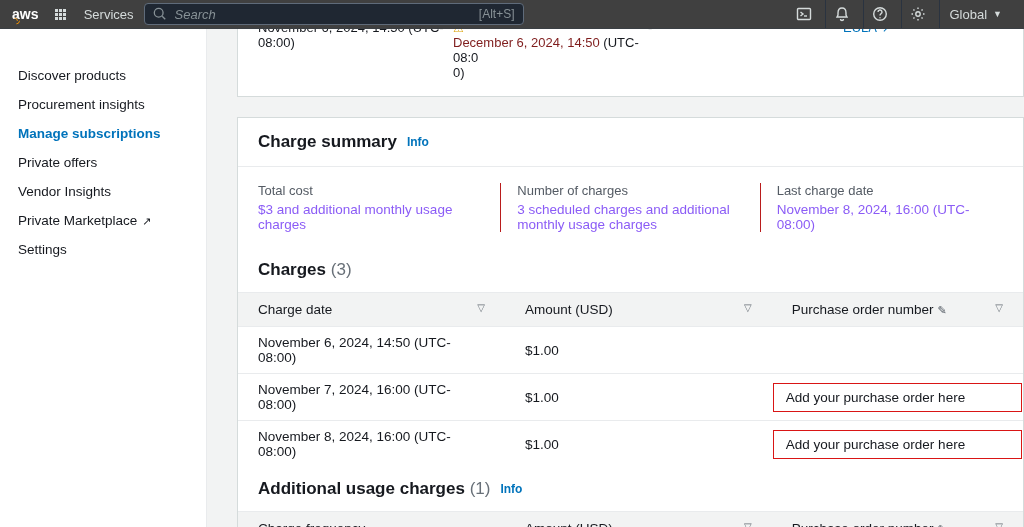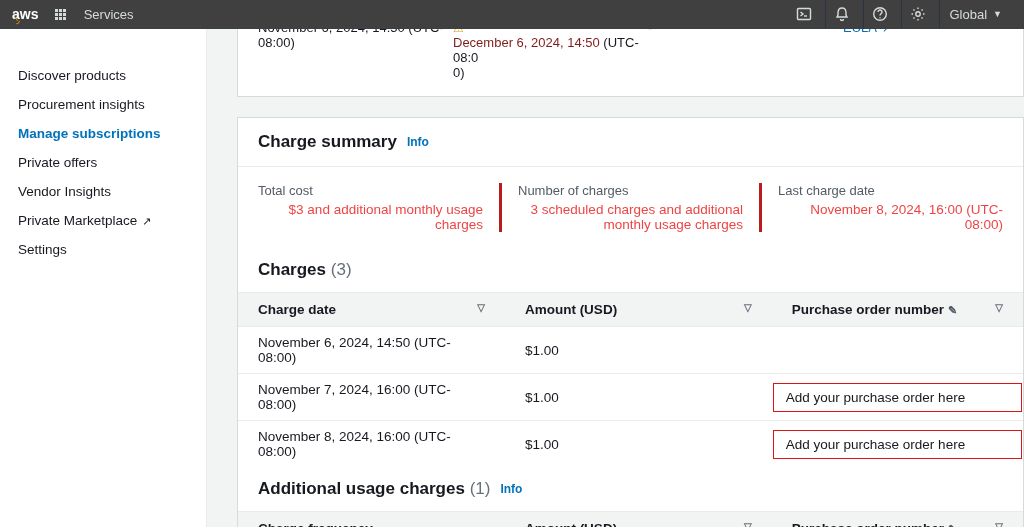--- a/index.html
+++ b/index.html
@@ -164,40 +164,40 @@
       gap: 10px;
       padding: 14px 20px;
       border-bottom: 1px solid #e9ebed;
     }
     .section-header h2 { font-size: 17px; font-weight: 700; }
     .info-link { color: #0073bb; font-size: 12px; cursor: pointer; font-weight: 600; }
     .summary-cols {
       display: flex;
       padding: 16px 4px;
     }
-    .summary-col { flex: 1; padding: 0 16px; border-left: 3px solid #b91c1c; }
+    .summary-col { flex: 1; padding: 0 16px; border-left: 1px solid #b91c1c; }
     .summary-col:first-child { border-left: none; }
     .summary-col .lab { font-size: 13px; color: #545b64; margin-bottom: 4px; }
-    .summary-col .val { font-size: 13.5px; color: #ef4444; text-align: right; }
+    .summary-col .val { font-size: 13.5px; color: #8b5cf6; }
     
     .subsection-header {
       padding: 12px 20px;
       font-size: 17px;
       font-weight: 700;
     }
     .subsection-header .count { color: #687078; font-weight: 400; }
     table.charges {
       width: 100%;
       border-collapse: collapse;
       font-size: 13.5px;
     }
     table.charges thead th {
       background: #f2f3f3;
       text-align: left;
-      font-weight: 700;
+      font-weight: 400;
       padding: 9px 20px;
       border-top: 1px solid #e9ebed;
       border-bottom: 1px solid #e9ebed;
       position: relative;
     }
     .sort-chev { float: right; color: #687078; font-size: 10px; }
     .edit-icon { font-size: 11px; color: #545b64; margin-left: 4px; }
     table.charges tbody td {
       padding: 8px 20px;
       border-bottom: 1px solid #e9ebed;
@@ -223,20 +223,28 @@
         <span></span>
         <span></span>
         <span></span>
         <span></span>
         <span></span>
         <span></span>
         <span></span>
         <span></span>
       </span>
     <span>Services</span>
+  </div>
+  <div class="search-wrap">
+    <svg width="14" height="14" viewBox="0 0 16 16">
+        <circle cx="6.5" cy="6.5" r="5" stroke="#879196" stroke-width="1.5" fill="none"></circle>
+        <line x1="10.5" y1="10.5" x2="14" y2="14" stroke="#879196" stroke-width="1.5"></line>
+      </svg>
+    <span>Search</span>
+    <span class="kbd">[Alt+S]</span>
   </div>
   <div class="topnav-right">
     <div class="icon-btn">
       <svg width="16" height="16" viewBox="0 0 16 16">
           <rect x="1.5" y="2.5" width="13" height="11" rx="1" stroke-width="1.4"></rect>
           <path d="M4.5 6 L7 8 L4.5 10" stroke-width="1.4"></path>
           <line x1="8" y1="10" x2="11" y2="10" stroke-width="1.4"></line>
         </svg>
     </div>
     <div class="icon-btn">

